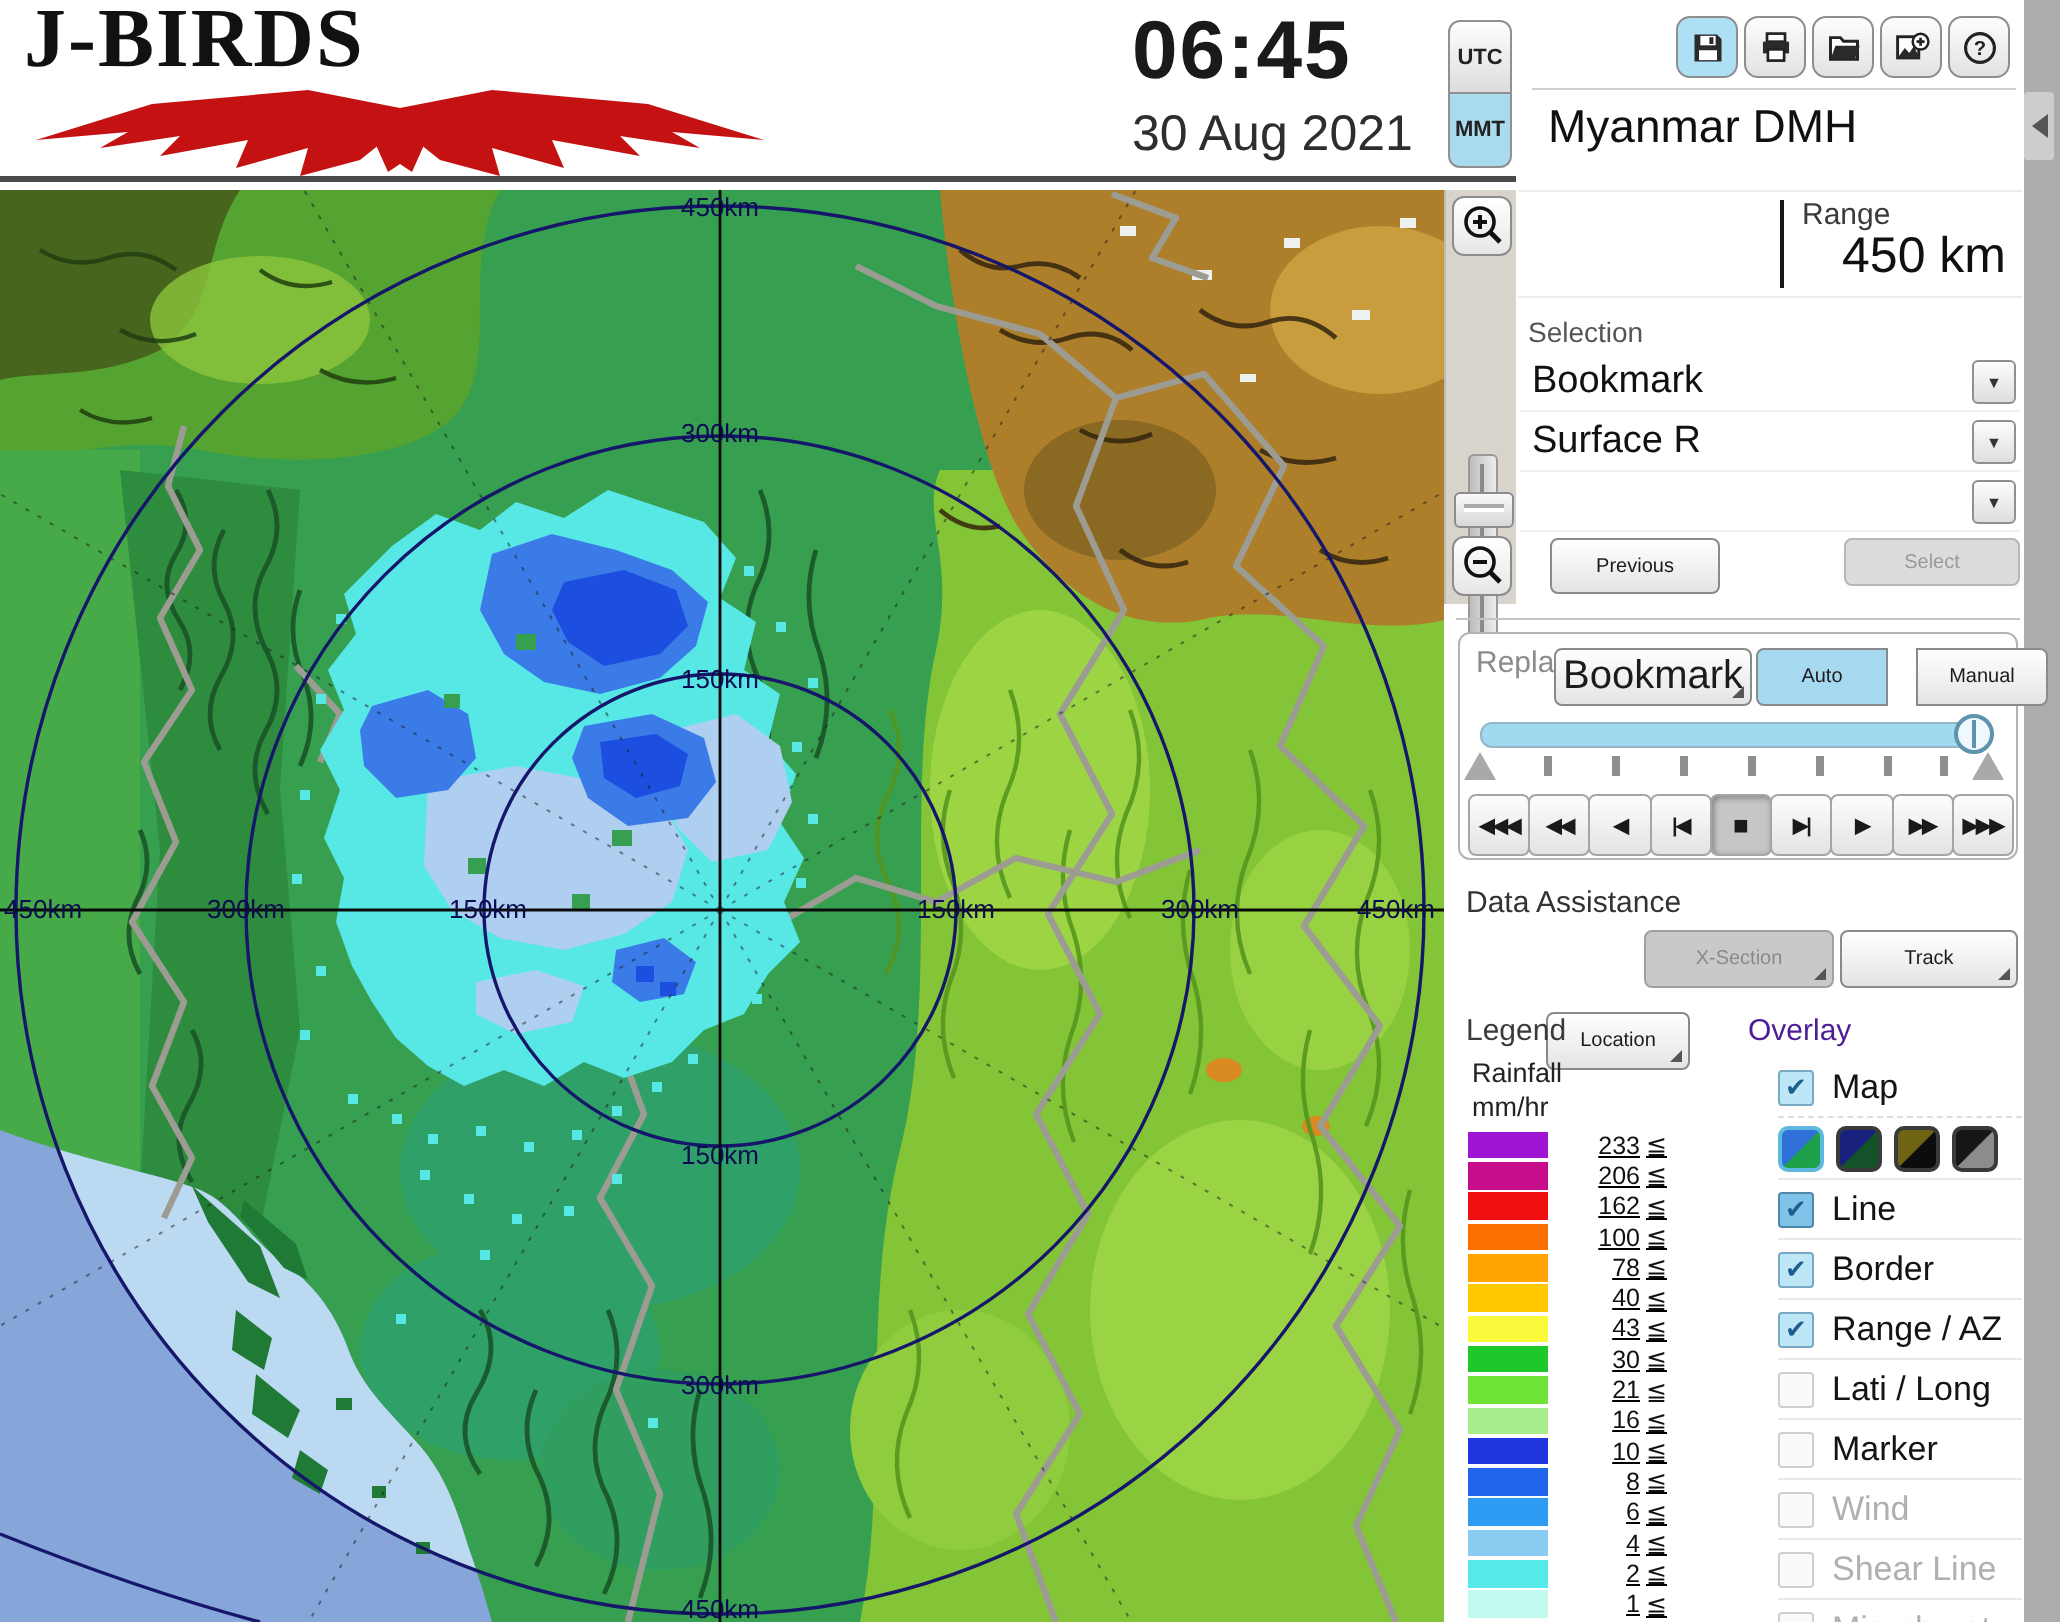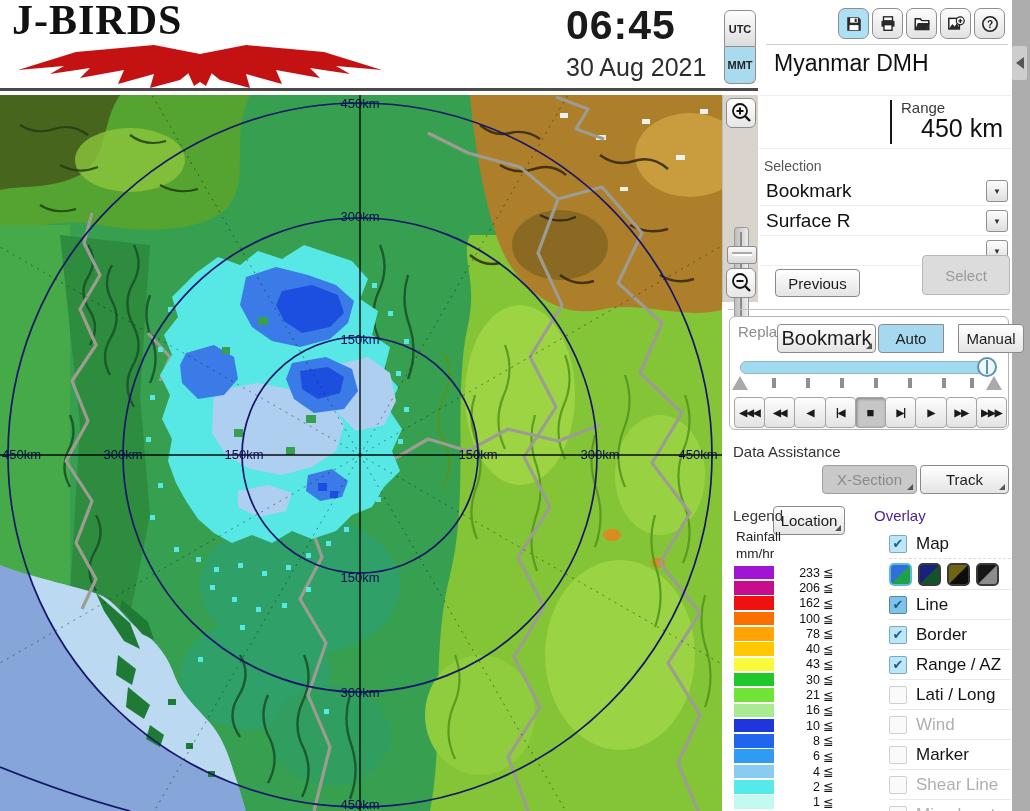--- a/index.html
+++ b/index.html
@@ -43,24 +43,24 @@
   #zoom-handle::before{content:"";position:absolute;left:4px;right:4px;top:5px;border-top:2px solid #aaa;border-bottom:2px solid #fff;}
   
   #range-box{position:absolute;left:759px;top:95px;width:252px;height:54px;background:#fff;border-top:1px solid #ededed;border-bottom:1px solid #ededed;box-sizing:border-box;}
   #range-divider{position:absolute;left:131px;top:4px;width:2px;height:44px;background:#161616;}
   #range-label{position:absolute;left:142px;top:3px;font-size:15px;color:#3a3a3a;}
   #range-value{position:absolute;right:8px;top:18px;width:120px;text-align:right;font-size:25px;color:#101010;}
   #selection-label{position:absolute;left:764px;top:158px;font-size:14px;color:#555;}
   .dd-row{position:absolute;left:760px;width:250px;height:29px;background:#fff;border-bottom:1px solid #efefef;box-sizing:border-box;}
   .dd-text{position:absolute;left:6px;top:0;line-height:27px;font-size:19px;color:#111;}
   .dd-btn{position:absolute;right:2px;top:3px;width:22px;height:22px;box-sizing:border-box;border:1px solid #909090;border-radius:3px;background:linear-gradient(#fdfdfd,#dedede);font-size:8px;color:#333;display:flex;align-items:center;justify-content:center;}
-  .push-btn{box-sizing:border-box;border:1px solid #8a8a8a;border-radius:4px;background:linear-gradient(#ffffff,#e4e4e4);font-size:15px;color:#1c1c1c;display:flex;align-items:center;justify-content:center;}
+  .push-btn{box-sizing:border-box;border:1px solid #8a8a8a;border-radius:4px;background:linear-gradient(#ffffff,#e4e4e4);font-size:10px;color:#1c1c1c;display:flex;align-items:center;justify-content:center;}
   .push-btn.disabled{background:#dcdcdc;border-color:#b7b7b7;color:#9a9a9a;}
   #previous-btn{position:absolute;left:775px;top:269px;width:85px;height:28px;}
-  #select-btn{position:absolute;left:922px;top:255px;width:88px;height:40px;}
+  #select-btn{position:absolute;left:922px;top:269px;width:88px;height:24px;}
   #panel-sep{position:absolute;left:728px;top:309px;width:282px;border-top:1px solid #c4c4c4;}
   
   #replay-box{position:absolute;left:729px;top:316px;width:280px;height:114px;border:1px solid #b4b4b4;border-radius:6px;box-sizing:border-box;background:#fff;}
   #replay-label{position:absolute;left:8px;top:6px;font-size:15px;color:#8c8c8c;}
   #bookmark-btn{position:absolute;left:47px;top:7px;width:99px;height:29px;font-size:20px;}
   #auto-btn{position:absolute;left:148px;top:7px;width:66px;height:29px;border-radius:4px 0 0 4px;background:#a6d9f0;}
   #manual-btn{position:absolute;left:228px;top:7px;width:66px;height:29px;border-radius:0 4px 4px 0;}
   #replay-track{position:absolute;left:10px;top:44px;width:256px;height:13px;background:#a0daf0;border:1px solid #96b6c6;border-radius:6px;box-sizing:border-box;}
   #replay-handle{position:absolute;left:247px;top:40px;width:20px;height:20px;border:2px solid #5e93ad;border-radius:50%;background:#eef8fd;box-sizing:border-box;}
   #replay-handle::before{content:"";position:absolute;left:7px;top:1px;bottom:1px;width:2px;background:#5e93ad;}
@@ -72,21 +72,21 @@
   
   #da-label{position:absolute;left:733px;top:443px;font-size:15px;color:#333;}
   #location-btn{position:absolute;left:773px;top:465px;width:72px;height:29px;margin-top:41px;}
   #xsection-btn{position:absolute;left:822px;top:465px;width:95px;height:29px;background:#c9c9c9;border-color:#a0a0a0;color:#8a8a8a;}
   #track-btn{position:absolute;left:920px;top:465px;width:89px;height:29px;}
   
   #legend-label{position:absolute;left:733px;top:507px;font-size:15px;color:#3a3a3a;}
   #overlay-label{position:absolute;left:874px;top:507px;font-size:15px;color:#4c1d95;}
   #legend-title{position:absolute;left:736px;top:528px;font-size:13.5px;color:#222;line-height:17px;}
   #legend-rows{position:absolute;left:734px;top:565px;}
-  .lg-row{display:flex;align-items:center;height:15.3px;}
+  .lg-row{display:flex;align-items:center;height:15.3px;text-decoration:underline;}
   .lg-swatch{width:40px;height:13.5px;}
   .lg-val{width:46px;text-align:right;font-size:12.5px;color:#111;}
   .lg-op{font-size:12.5px;color:#111;margin-left:3px;}
   
   #overlay-list{position:absolute;left:889px;top:529px;width:122px;}
   .ov-row{display:flex;align-items:center;height:29px;border-top:1px solid #e8e8e8;}
   .ov-row:first-child{border-top:none;}
   .ov-check{width:18px;height:18px;box-sizing:border-box;border:1px solid #9a9a9a;border-radius:2px;background:#f4f4f4;margin-right:9px;display:flex;align-items:center;justify-content:center;font-size:13px;color:#1e5e8e;flex:none;}
   .ov-check.checked{background:#bde6f6;border-color:#7aa9c6;}
   .ov-check.emph{background:#7fc4e8;border-color:#4f88a9;}
@@ -555,28 +555,28 @@
         <div class="ov-label">Border</div>
       </div>
       <div class="ov-row">
         <div class="ov-check checked">✔</div>
         <div class="ov-label">Range / AZ</div>
       </div>
       <div class="ov-row">
         <div class="ov-check off"></div>
         <div class="ov-label">Lati / Long</div>
       </div>
+      <div class="ov-row">
+        <div class="ov-check off"></div>
+        <div class="ov-label">Marker</div>
+      </div>
       <div class="ov-row disabled">
         <div class="ov-check off"></div>
         <div class="ov-label">Wind</div>
       </div>
-      <div class="ov-row">
-        <div class="ov-check off"></div>
-        <div class="ov-label">Marker</div>
-      </div>
       <div class="ov-row disabled">
         <div class="ov-check off"></div>
         <div class="ov-label">Shear Line</div>
       </div>
       <div class="ov-row disabled">
         <div class="ov-check off"></div>
         <div class="ov-label">Microburst</div>
       </div>
     </div>
 

